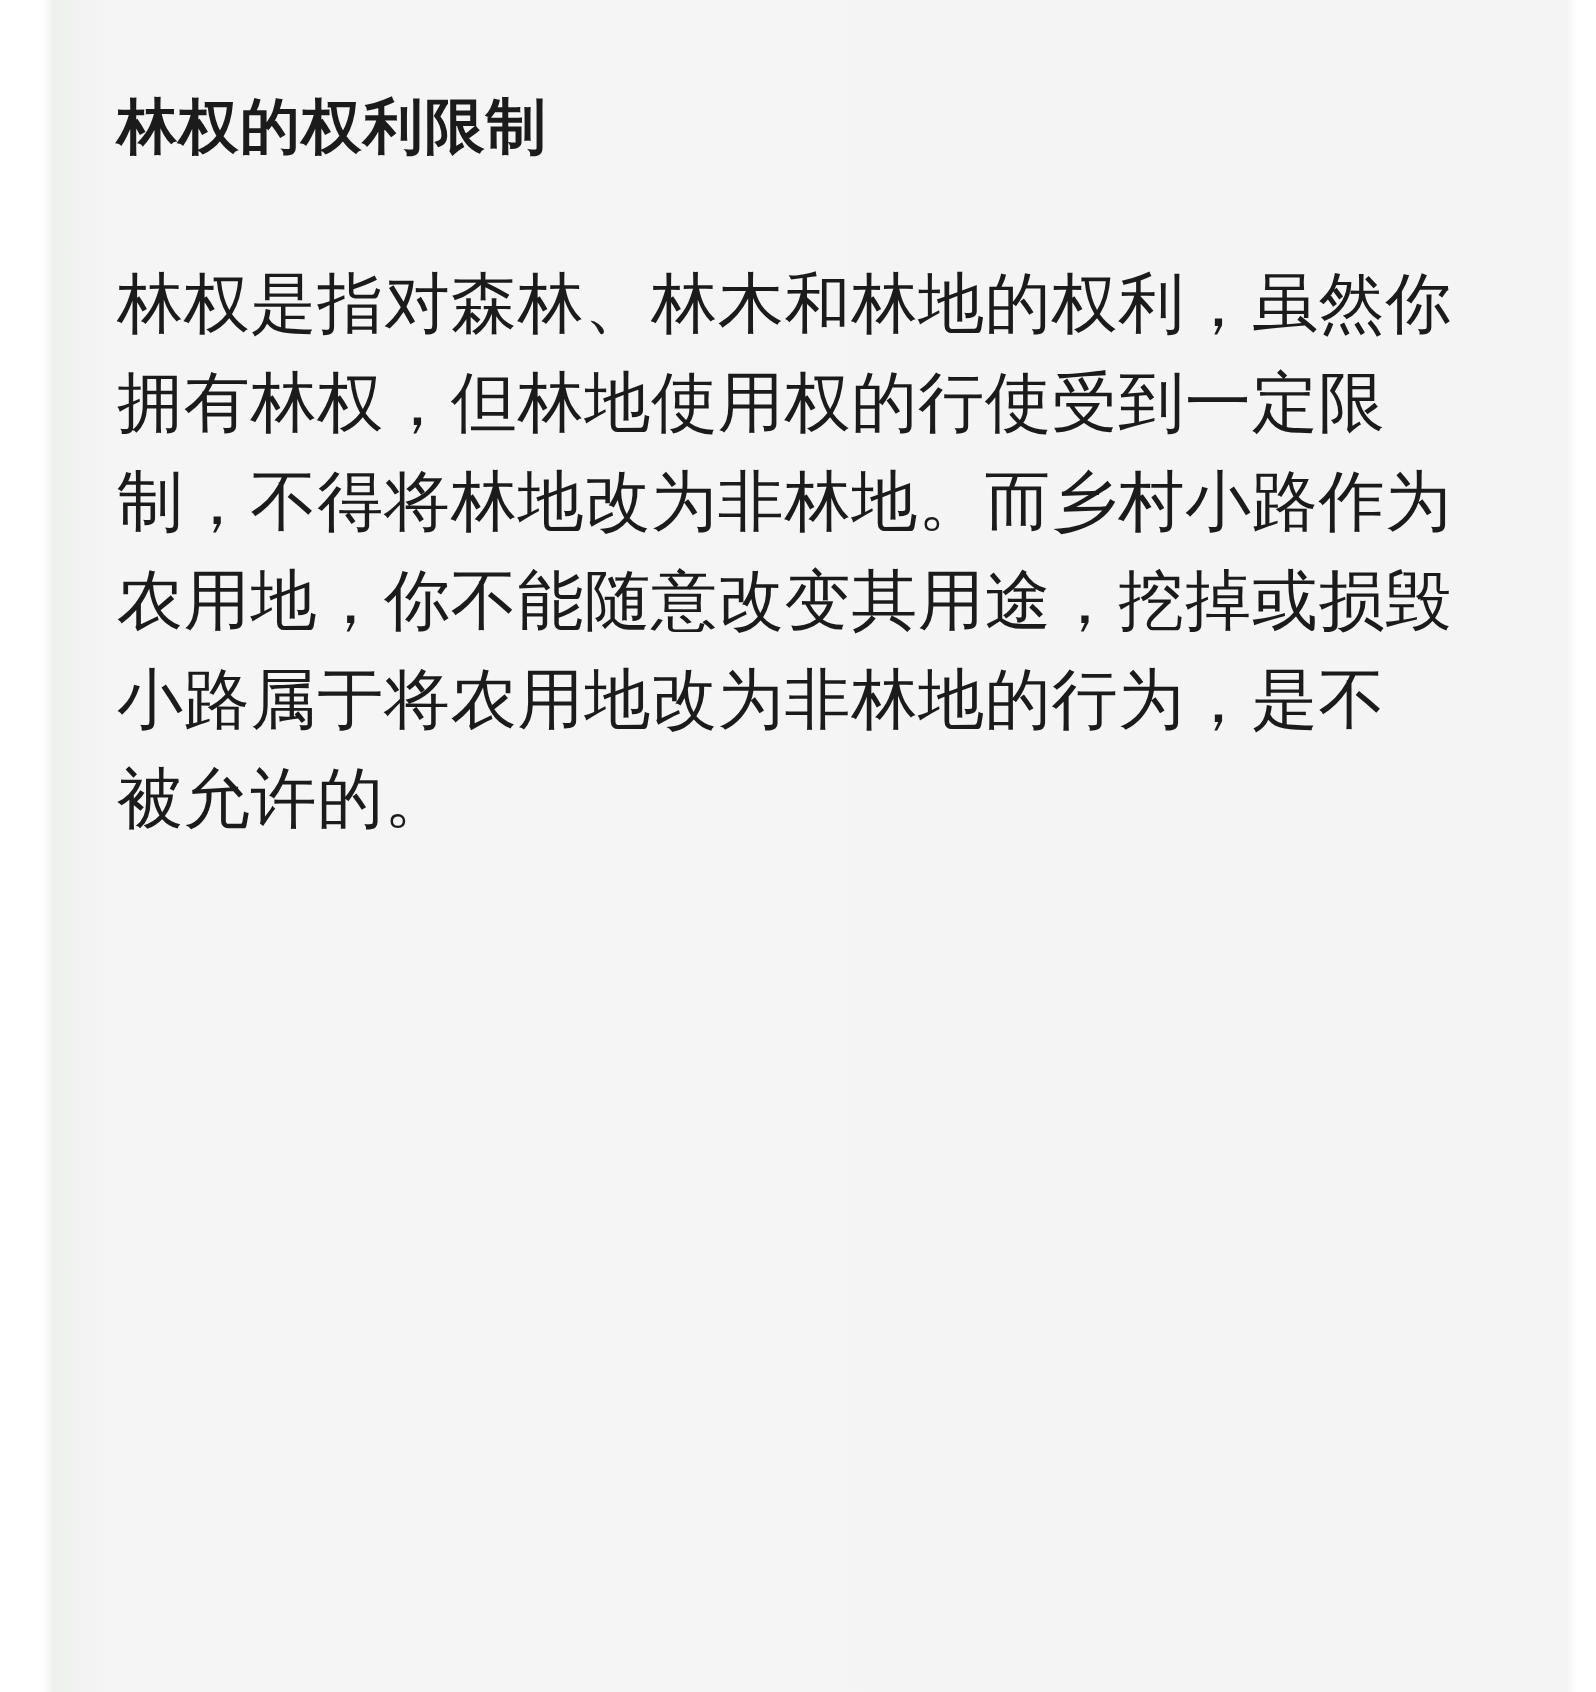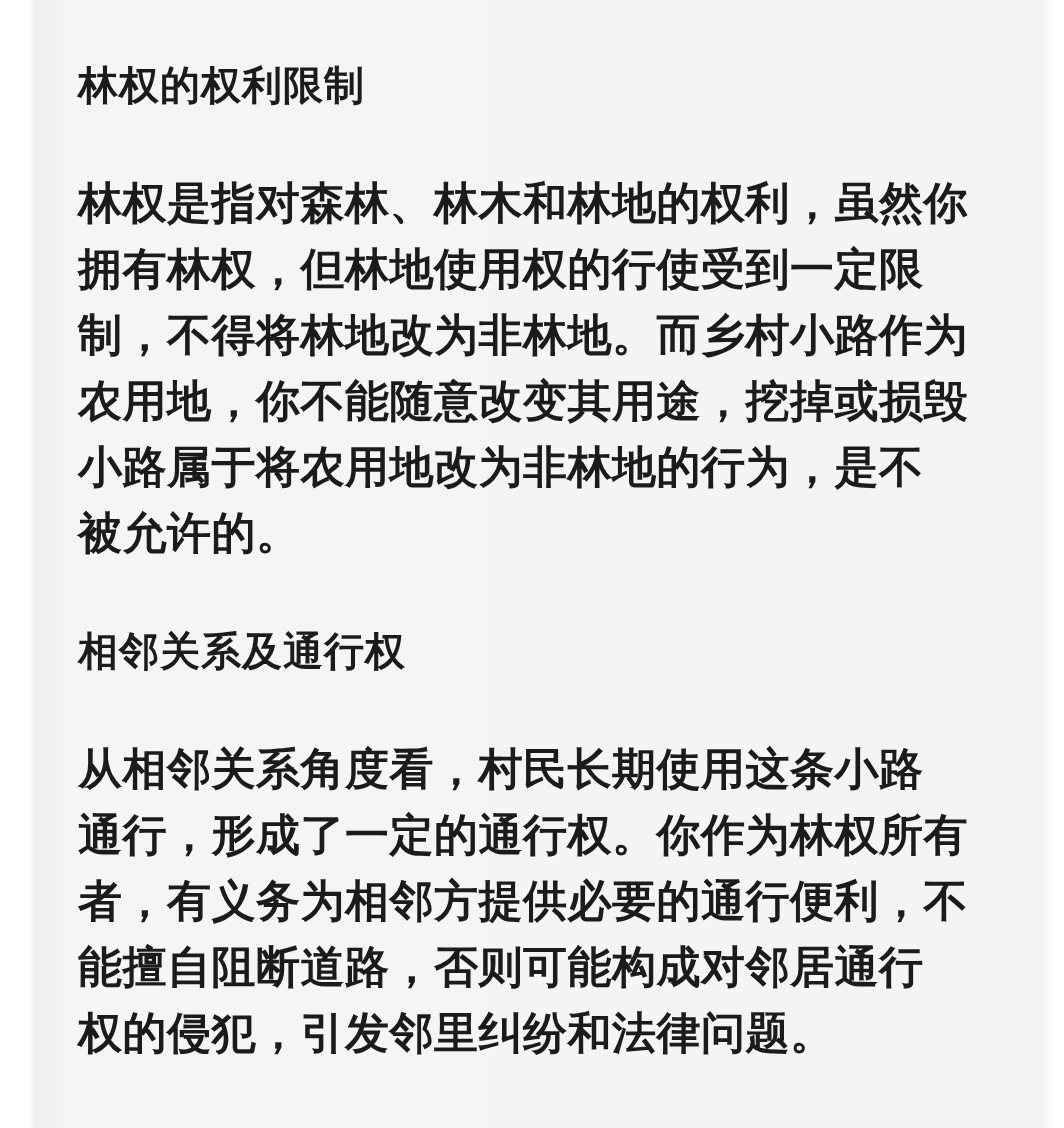--- a/index.html
+++ b/index.html
@@ -36,21 +36,21 @@
     font-size: 40px;
     line-height: 1.15;
     font-weight: 700;
     letter-spacing: 1px;
     color: #1b1b1b;
   }
   .section-paragraph {
     margin: 62px 0 0 0;
     font-size: 44px;
     line-height: 66px;
-    font-weight: 700;
+    font-weight: 400;
     letter-spacing: 0.5px;
     color: #1b1b1b;
     white-space: pre-line;
     word-break: break-all;
   }
   .section + .section {
     margin-top: 62px;
   }
 </style>
 </head>
@@ -61,22 +61,14 @@
   <section class="section">
     <h2 class="section-heading">林权的权利限制</h2>
     <p class="section-paragraph">林权是指对森林、林木和林地的权利，虽然你
 拥有林权，但林地使用权的行使受到一定限
 制，不得将林地改为非林地。而乡村小路作为
 农用地，你不能随意改变其用途，挖掉或损毁
 小路属于将农用地改为非林地的行为，是不
 被允许的。</p>
   </section>
 
-  <section class="section">
-    <h2 class="section-heading">相邻关系及通行权</h2>
-    <p class="section-paragraph">从相邻关系角度看，村民长期使用这条小路
-通行，形成了一定的通行权。你作为林权所有
-者，有义务为相邻方提供必要的通行便利，不
-能擅自阻断道路，否则可能构成对邻居通行
-权的侵犯，引发邻里纠纷和法律问题。</p>
-  </section>
 
 </main>
 
 </body></html>

